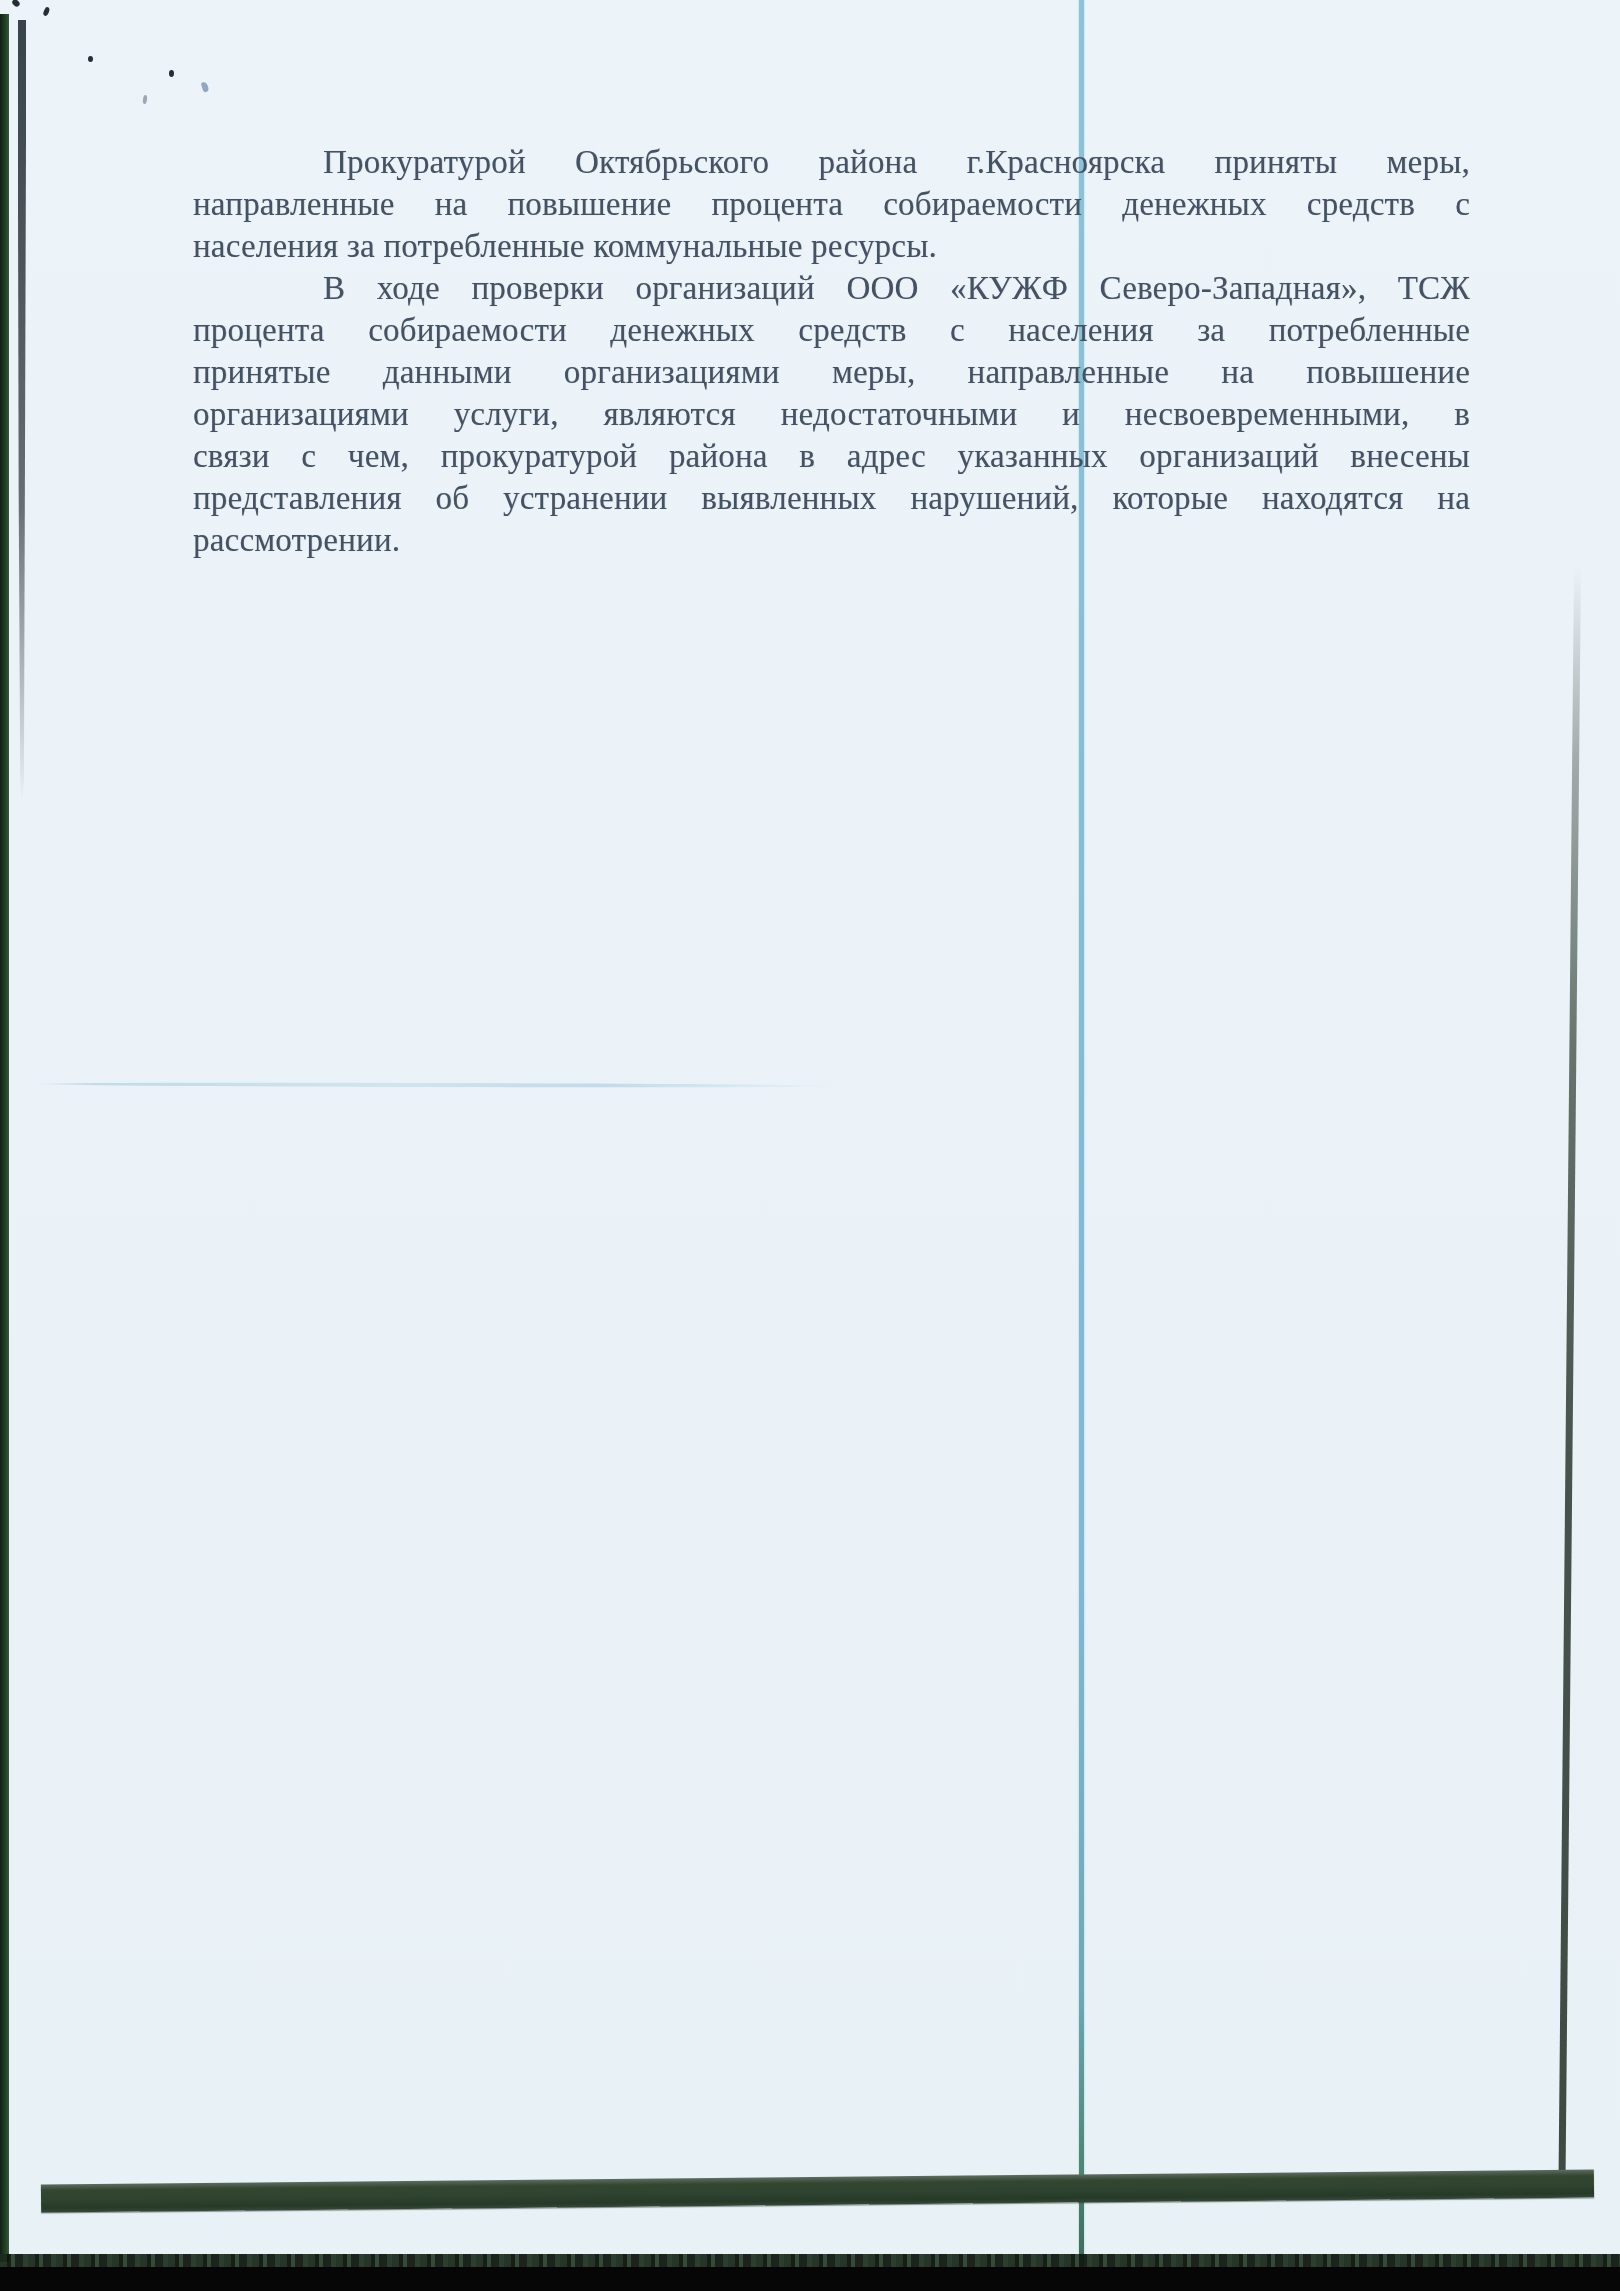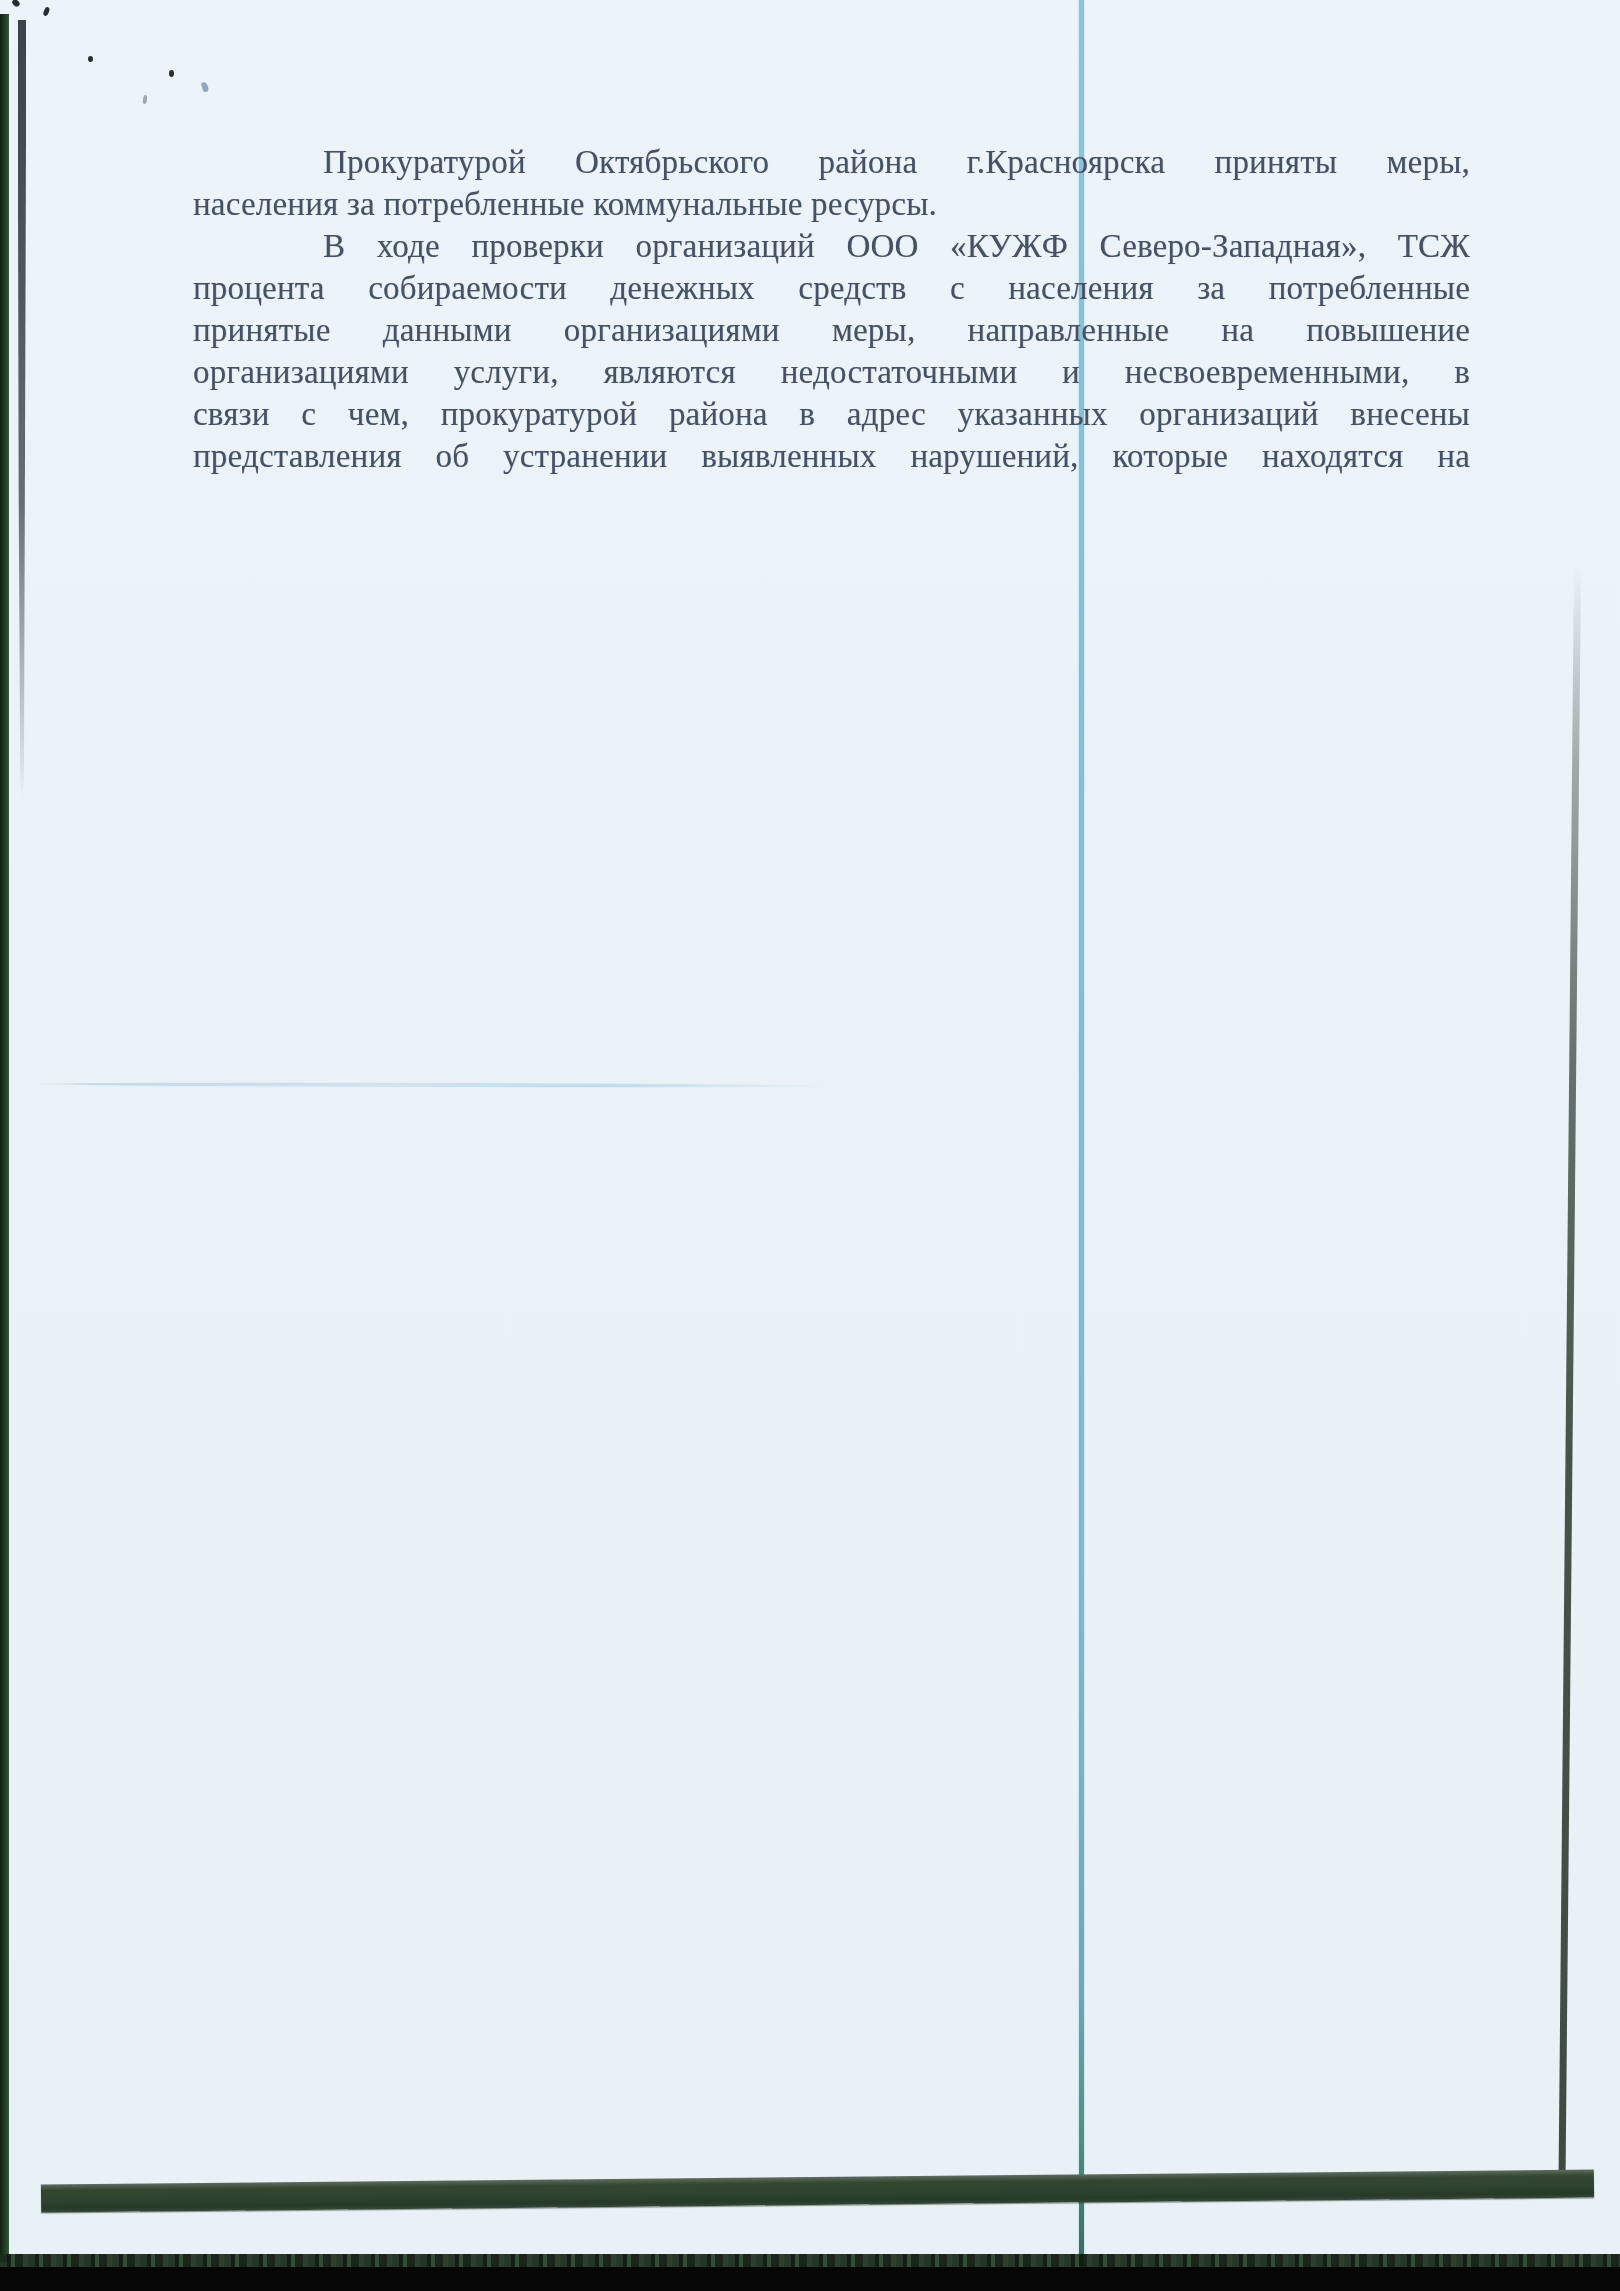--- a/index.html
+++ b/index.html
@@ -105,23 +105,25 @@
 
   <div class="speck sp1"></div>
   <div class="speck sp2"></div>
   <div class="speck sp3"></div>
   <div class="speck sp4"></div>
   <div class="speck sp5"></div>
   <div class="speck sp6"></div>
 
   <div class="textblock">
     <div class="line jl ind">Прокуратурой Октябрьского района г.Красноярска приняты меры,</div>
+    <div class="line jl">направленные на повышение процента собираемости денежных средств с</div>
     <div class="line">населения за потребленные коммунальные ресурсы.</div>
     <div class="line jl ind">В ходе проверки организаций ООО «КУЖФ Северо-Западная», ТСЖ</div>
     <div class="line jl">процента собираемости денежных средств с населения за потребленные</div>
     <div class="line jl">принятые данными организациями меры, направленные на повышение</div>
     <div class="line jl">организациями услуги, являются недостаточными и несвоевременными, в</div>
     <div class="line jl">связи с чем, прокуратурой района в адрес указанных организаций внесены</div>
     <div class="line jl">представления об устранении выявленных нарушений, которые находятся на</div>
+    <div class="line">рассмотрении.</div>
   </div>
 
 </div>
 
 
 </body></html>

